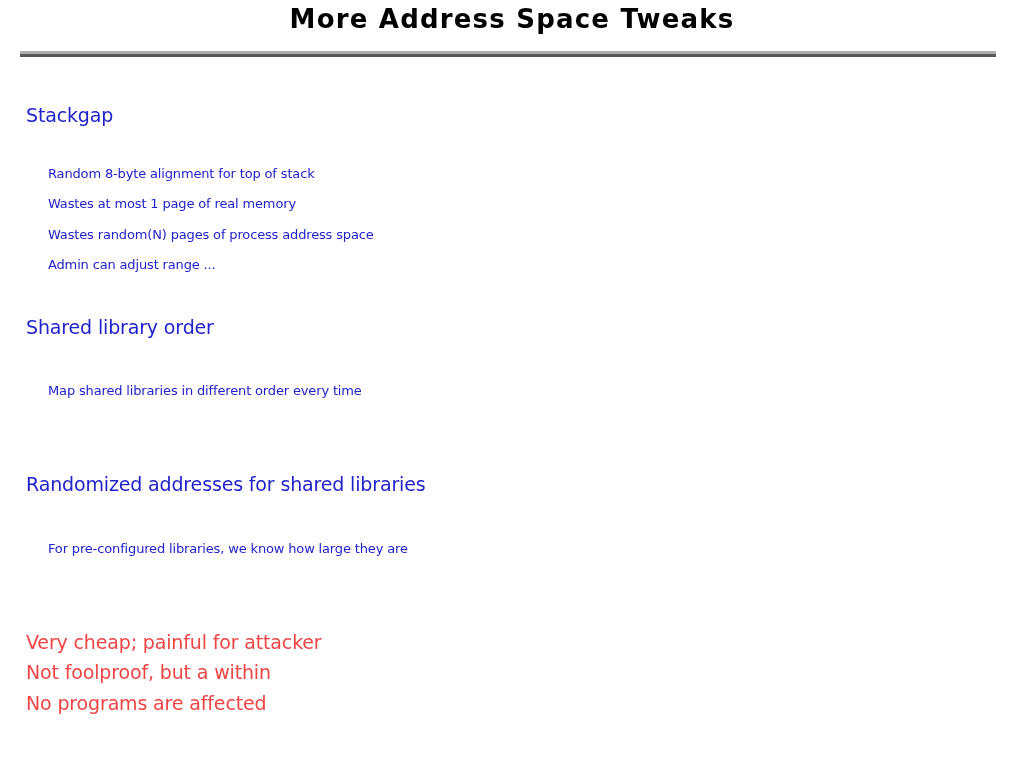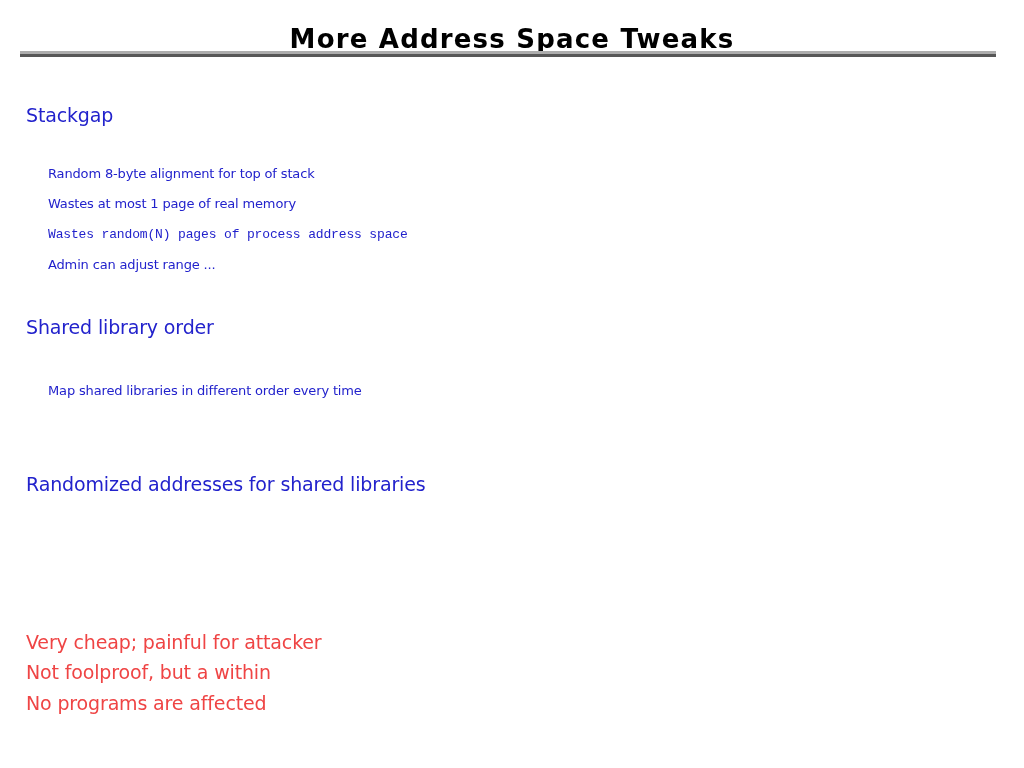--- a/index.html
+++ b/index.html
@@ -19,21 +19,21 @@
     position: relative;
     width: 1024px;
     height: 768px;
     background: #ffffff;
   }
 
   
   .slide-title {
     position: absolute;
     left: 0;
-    top: 24px;
+    top: 4px;
     width: 1024px;
     text-align: center;
     font-family: "DejaVu Sans", sans-serif;
     font-weight: bold;
     font-size: 26px;
     line-height: 30px;
     letter-spacing: 1.2px;
     color: #000000;
     white-space: nowrap;
   }
@@ -107,28 +107,29 @@
     <div class="rule-top"></div>
     <div class="rule-bottom"></div>
   </div>
 
   <div class="body-area">
 
     <div class="bullet lvl1 c-blue" style="top:103px;">Stackgap</div>
 
     <div class="bullet lvl2 c-blue" style="top:162px;">Random 8-byte alignment for top of stack</div>
     <div class="bullet lvl2 c-blue" style="top:192px;">Wastes at most 1 page of real memory</div>
-    <div class="bullet lvl2 c-blue" style="top:223px;font-family:Liberation Mono, monospace;">Wastes random(N) pages of process address space</div>
+    <div class="bullet lvl2 c-blue" style="top:223px;">Wastes random(N) pages of process address space</div>
     <div class="bullet lvl2 c-blue" style="top:253px;">Admin can adjust range ...</div>
 
     <div class="bullet lvl1 c-blue" style="top:315px;">Shared library order</div>
 
     <div class="bullet lvl2 c-blue" style="top:379px;">Map shared libraries in different order every time</div>
 
     <div class="bullet lvl1 c-blue" style="top:472px;">Randomized addresses for shared libraries</div>
 
+    <div class="bullet lvl2 c-blue" style="top:537px;">For pre-configured libraries, we know how large they are</div>
 
     <div class="bullet lvl1 c-red" style="top:630px;">Very cheap; painful for attacker</div>
     <div class="bullet lvl1 c-red" style="top:660px;">Not foolproof, but a within</div>
     <div class="bullet lvl1 c-red" style="top:691px;">No programs are affected</div>
 
   </div>
 </div>
 
 </body></html>

